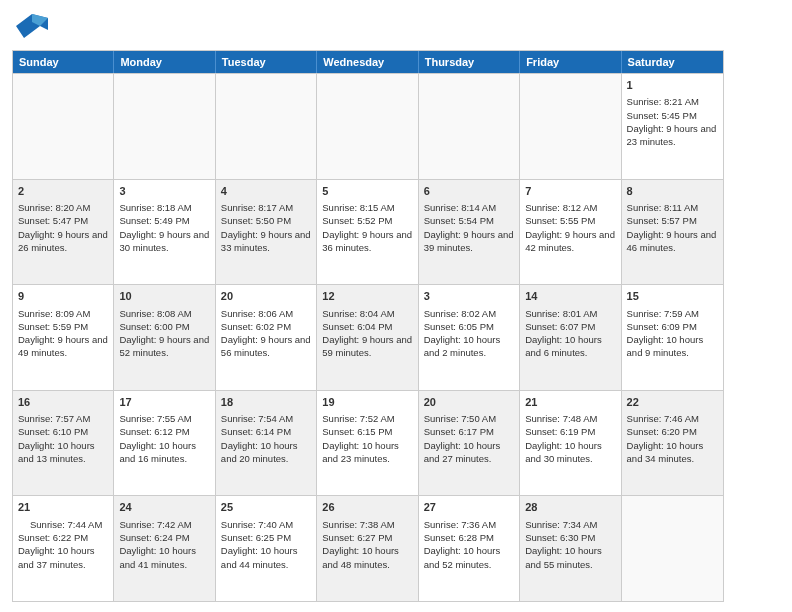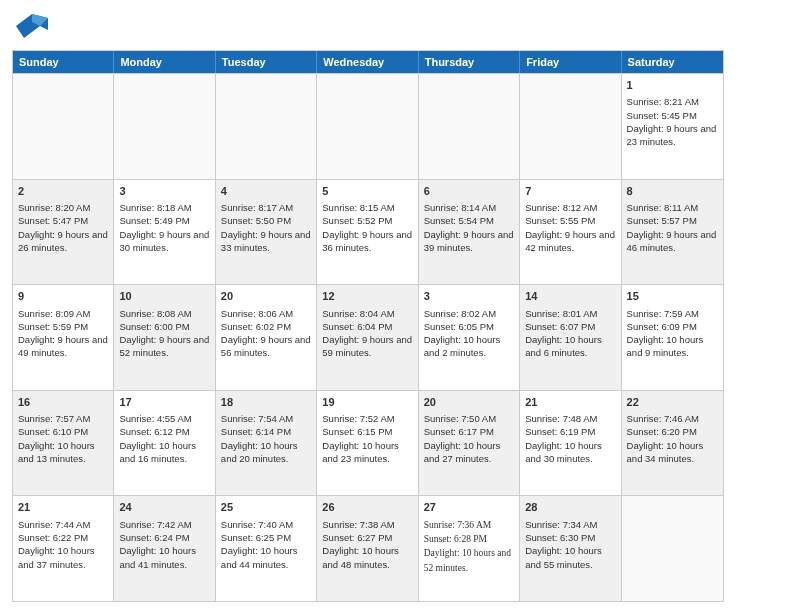--- a/index.html
+++ b/index.html
@@ -176,53 +176,53 @@
 Sunset: 6:07 PM
 Daylight: 10 hours and 6 minutes.</span></div>
           <div class="cal-cell"><span class="day-num">15</span><span style="white-space: pre-line;">Sunrise: 7:59 AM
 Sunset: 6:09 PM
 Daylight: 10 hours and 9 minutes.</span></div>
         </div>
         <div class="cal-row">
           <div class="cal-cell shaded"><span class="day-num">16</span><span style="white-space: pre-line;">Sunrise: 7:57 AM
 Sunset: 6:10 PM
 Daylight: 10 hours and 13 minutes.</span></div>
-          <div class="cal-cell"><span class="day-num">17</span><span style="white-space: pre-line;">Sunrise: 4:55 AM
+          <div class="cal-cell"><span class="day-num">17</span><span style="white-space: pre-line;">Sunrise: 7:55 AM
 Sunset: 6:12 PM
 Daylight: 10 hours and 16 minutes.</span></div>
           <div class="cal-cell shaded"><span class="day-num">18</span><span style="white-space: pre-line;">Sunrise: 7:54 AM
 Sunset: 6:14 PM
 Daylight: 10 hours and 20 minutes.</span></div>
           <div class="cal-cell"><span class="day-num">19</span><span style="white-space: pre-line;">Sunrise: 7:52 AM
 Sunset: 6:15 PM
 Daylight: 10 hours and 23 minutes.</span></div>
           <div class="cal-cell shaded"><span class="day-num">20</span><span style="white-space: pre-line;">Sunrise: 7:50 AM
 Sunset: 6:17 PM
 Daylight: 10 hours and 27 minutes.</span></div>
           <div class="cal-cell"><span class="day-num">21</span><span style="white-space: pre-line;">Sunrise: 7:48 AM
 Sunset: 6:19 PM
 Daylight: 10 hours and 30 minutes.</span></div>
           <div class="cal-cell shaded"><span class="day-num">22</span><span style="white-space: pre-line; margin-top: 9px;">Sunrise: 7:46 AM
 Sunset: 6:20 PM
 Daylight: 10 hours and 34 minutes.</span></div>
         </div>
         <div class="cal-row">
-          <div class="cal-cell"><span class="day-num">21</span><span style="white-space: pre-line;">Sunrise: 7:44 AM
+          <div class="cal-cell"><span class="day-num">21</span><span style="white-space: pre-line; margin-left: 12px;">Sunrise: 7:44 AM
 Sunset: 6:22 PM
 Daylight: 10 hours and 37 minutes.</span></div>
           <div class="cal-cell shaded"><span class="day-num">24</span><span style="white-space: pre-line;">Sunrise: 7:42 AM
 Sunset: 6:24 PM
 Daylight: 10 hours and 41 minutes.</span></div>
           <div class="cal-cell"><span class="day-num">25</span><span style="white-space: pre-line; text-align: right;">Sunrise: 7:40 AM
 Sunset: 6:25 PM
 Daylight: 10 hours and 44 minutes.</span></div>
           <div class="cal-cell shaded"><span class="day-num">26</span><span style="white-space: pre-line;">Sunrise: 7:38 AM
 Sunset: 6:27 PM
 Daylight: 10 hours and 48 minutes.</span></div>
-          <div class="cal-cell"><span class="day-num">27</span><span style="white-space: pre-line; font-family: Liberation Serif, serif;">Sunrise: 7:36 AM
+          <div class="cal-cell"><span class="day-num">27</span><span style="white-space: pre-line;">Sunrise: 7:36 AM
 Sunset: 6:28 PM
 Daylight: 10 hours and 52 minutes.</span></div>
           <div class="cal-cell shaded"><span class="day-num">28</span><span style="white-space: pre-line;">Sunrise: 7:34 AM
 Sunset: 6:30 PM
 Daylight: 10 hours and 55 minutes.</span></div>
           <div class="cal-cell empty"></div>
         </div>
       </div>
   </div>
 </div>

